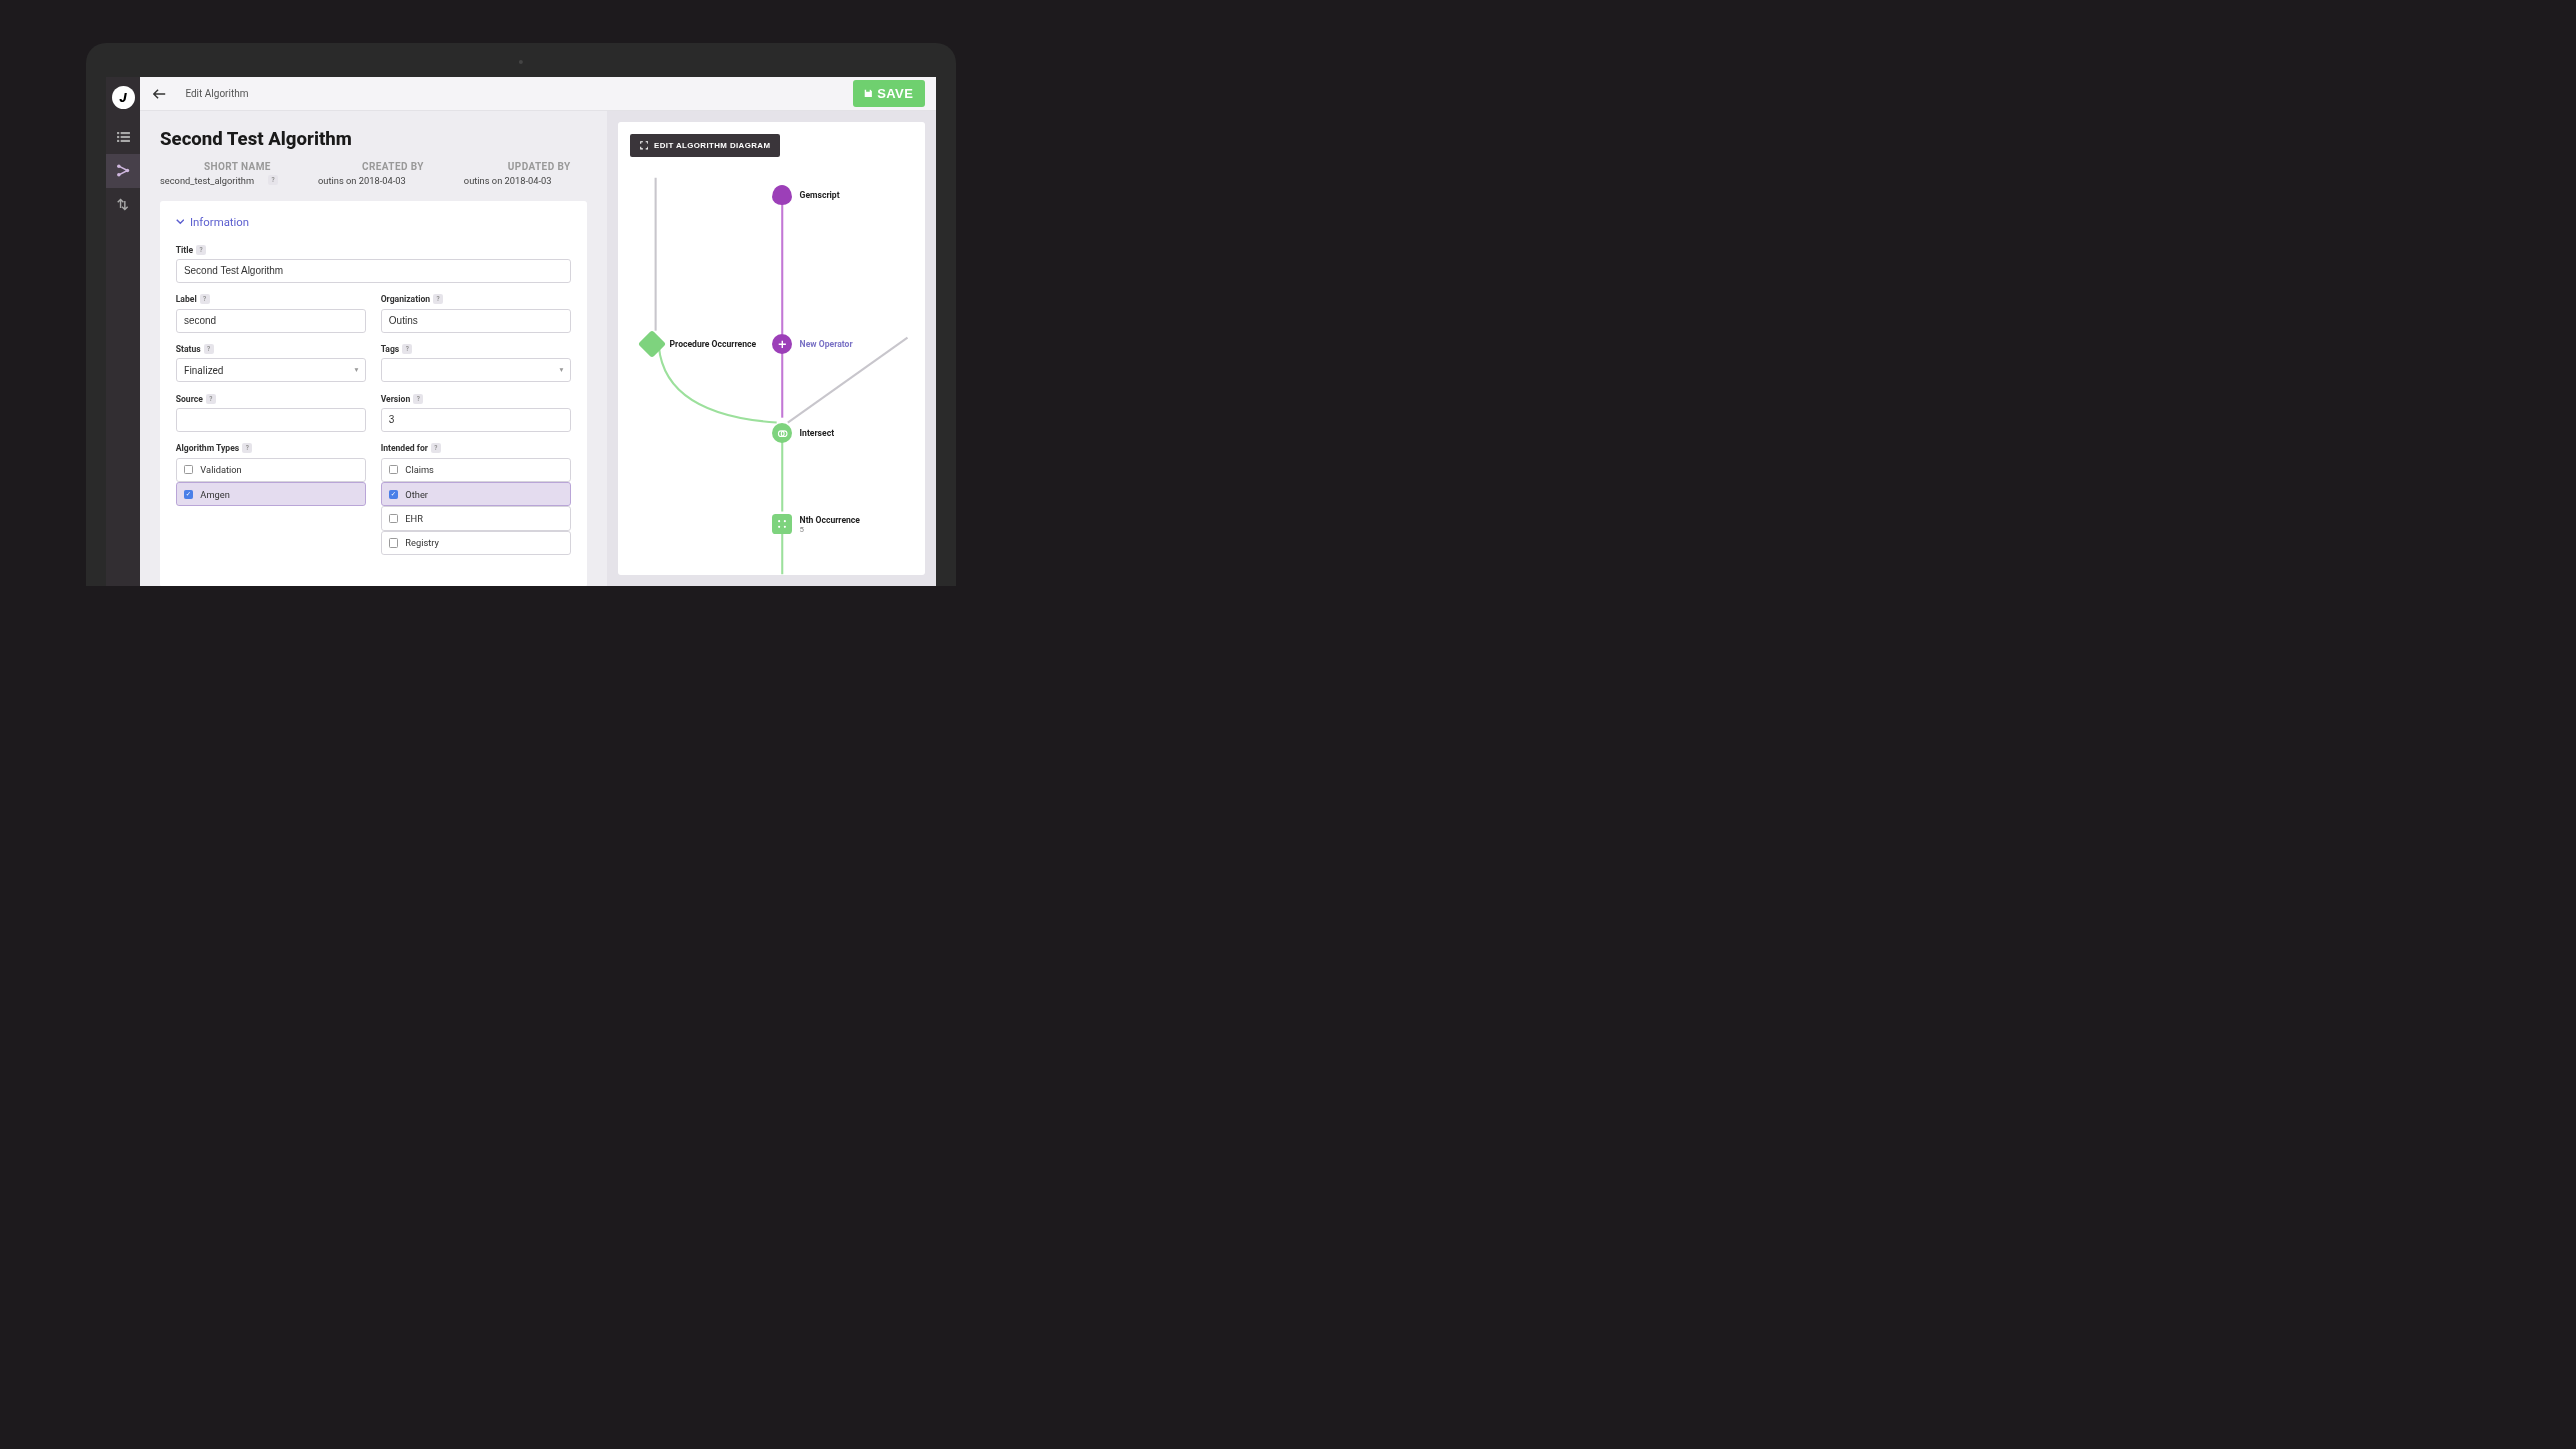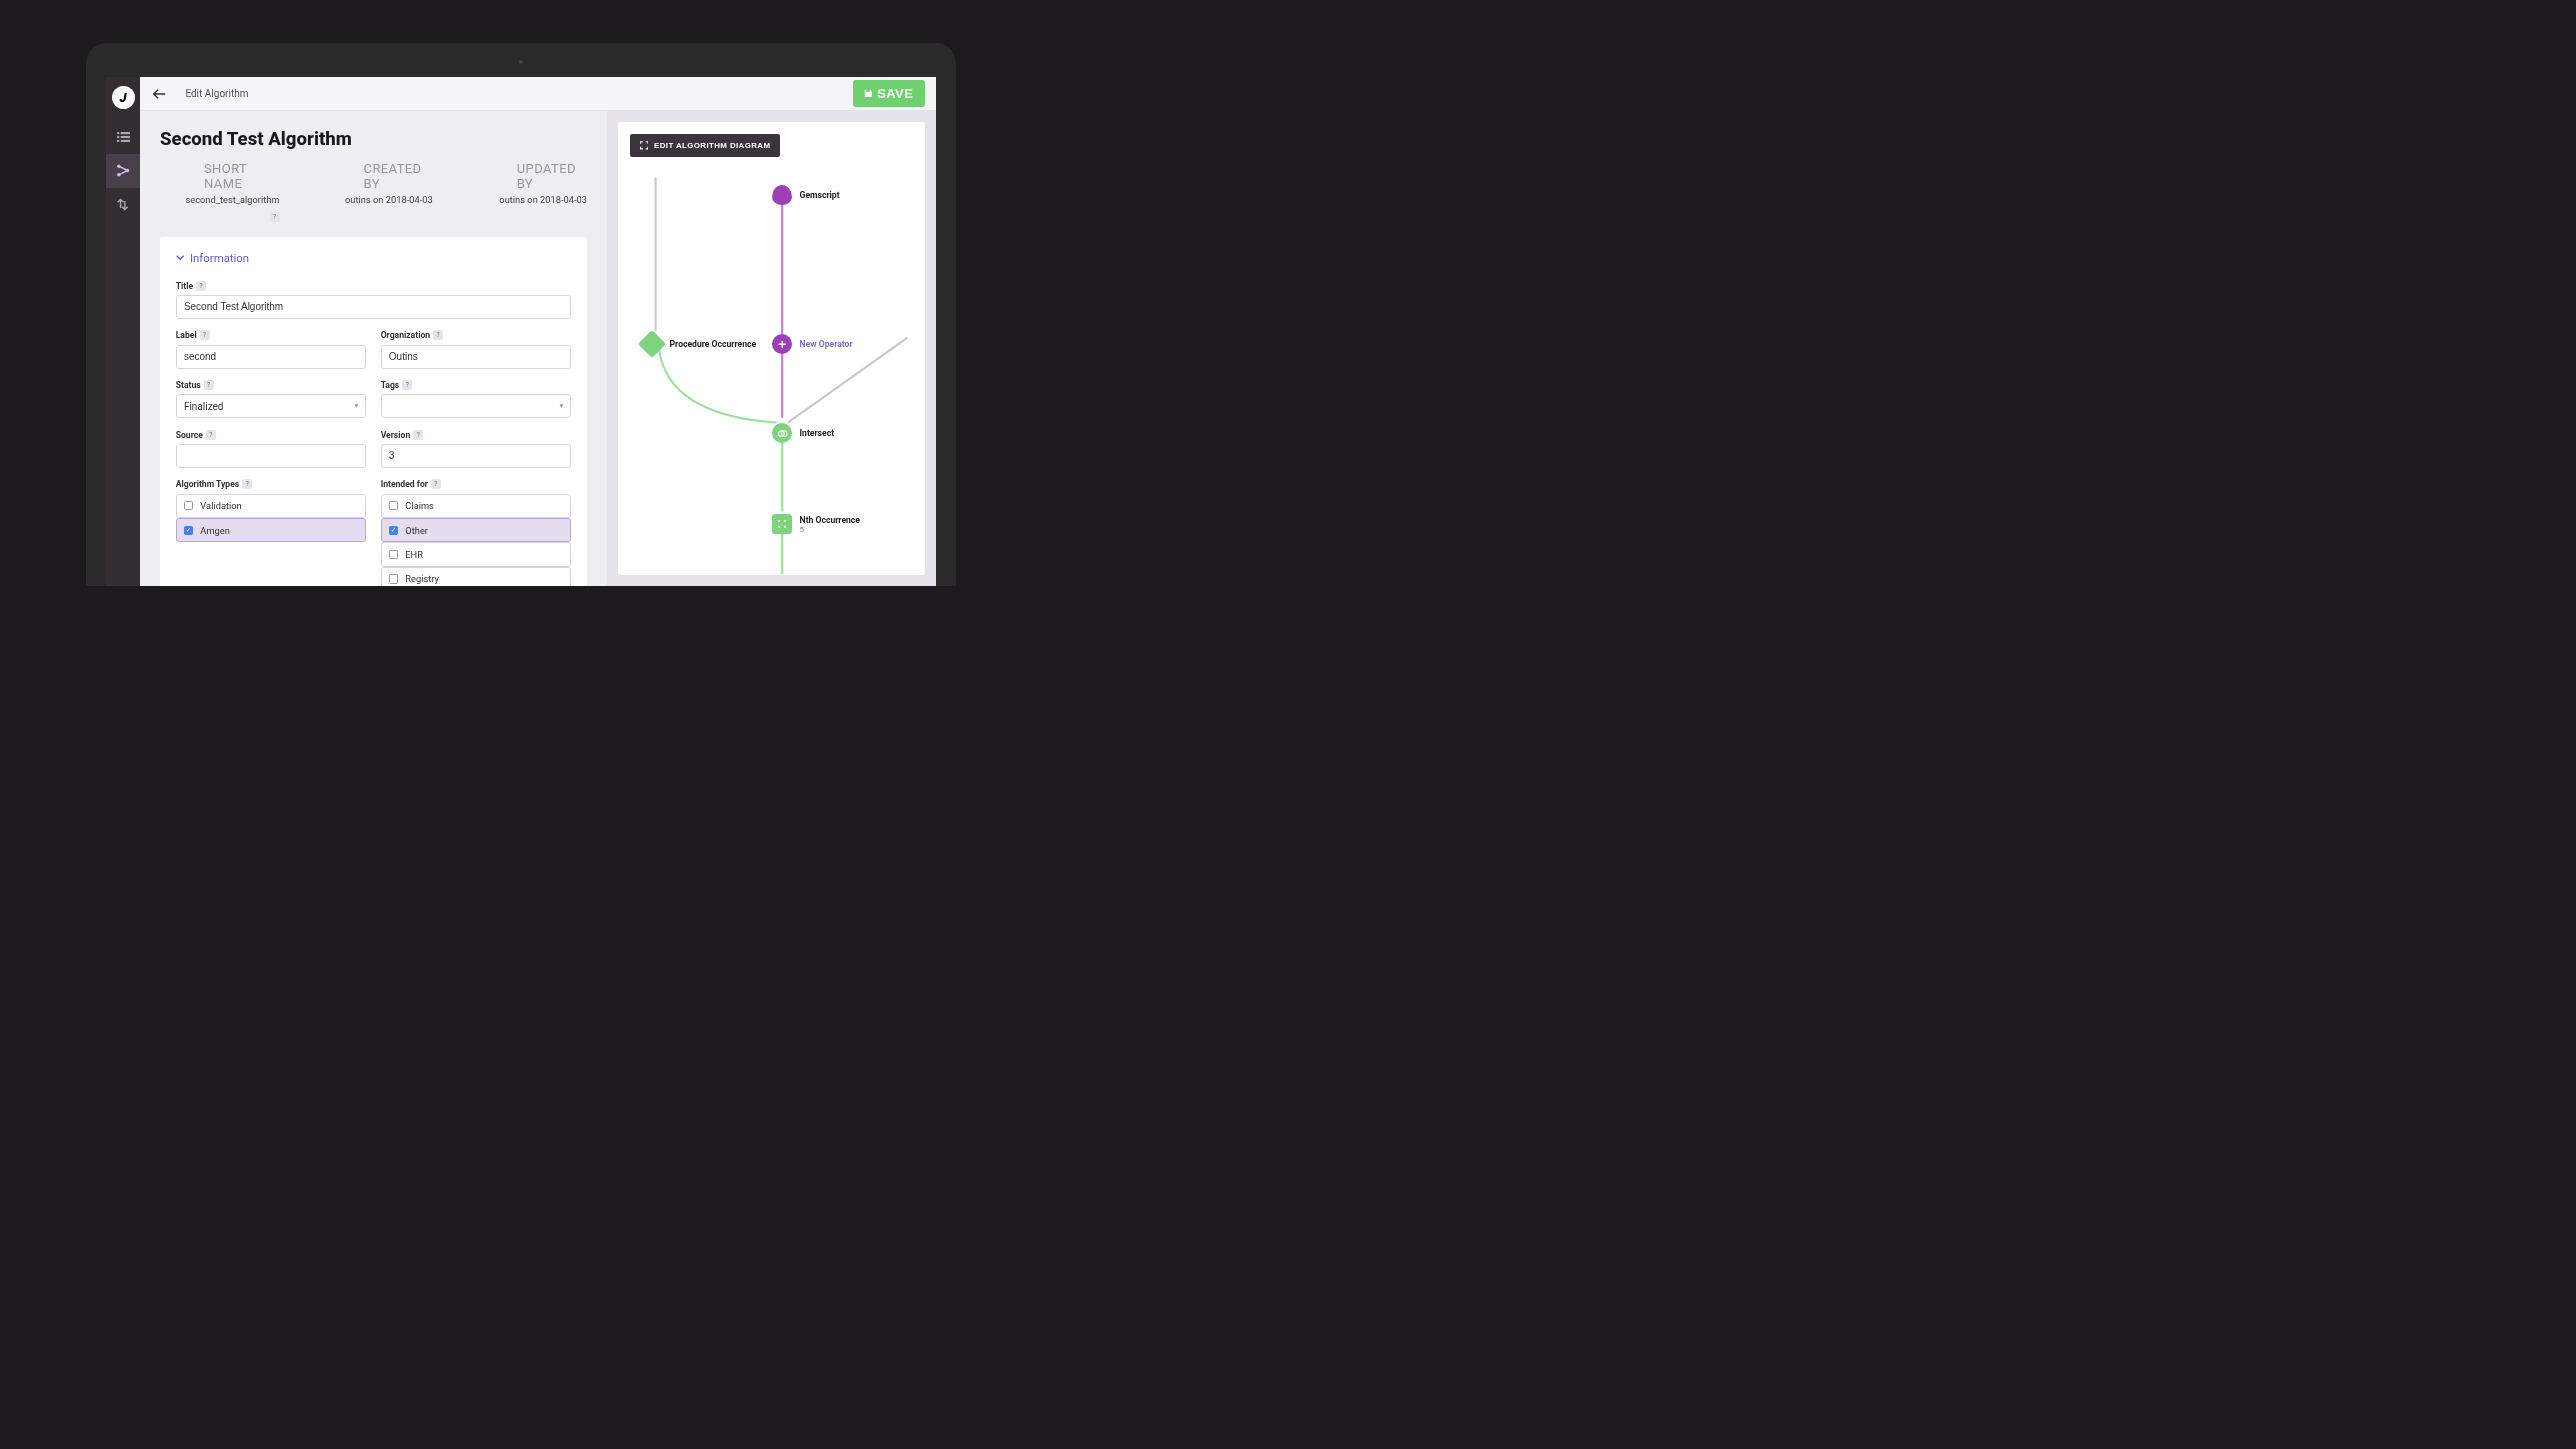--- a/index.html
+++ b/index.html
@@ -132,35 +132,34 @@
   color: #1a1a1a;
   margin-bottom: 11.4px;
 }
 .meta-row {
   display: flex;
   gap: 40px;
   margin-bottom: 14.3px;
 }
 .meta-item { }
 .meta-label {
-  font-size: 13px;
-  font-weight: 400;
+  font-size: 10px;
+  font-weight: 700;
   color: #999;
   letter-spacing: 0.4px;
   text-transform: uppercase;
   margin-bottom: 2.9px;
   padding-left: 44px;
 }
 .meta-value {
   font-size: 9.3px;
   color: #444;
   display: flex;
-  align-items: flex-end;
-  gap: 7px;
-  flex-direction: column;
+  align-items: flex-start;
+  gap: 14px;
 }
 .help-badge {
   display: inline-flex;
   align-items: center;
   justify-content: center;
   width: 10px;
   height: 10px;
   border-radius: 2.1px;
   background: #e6e4ea;
   color: #888;

